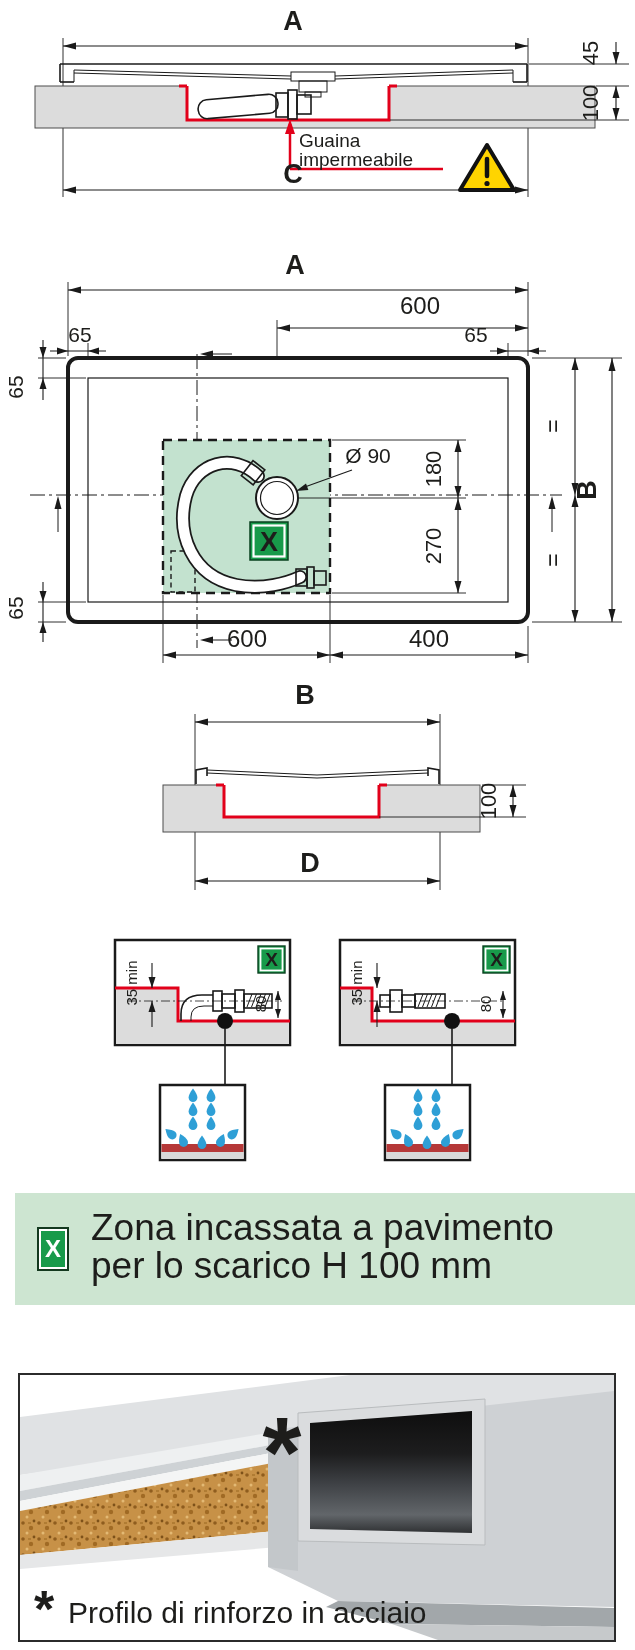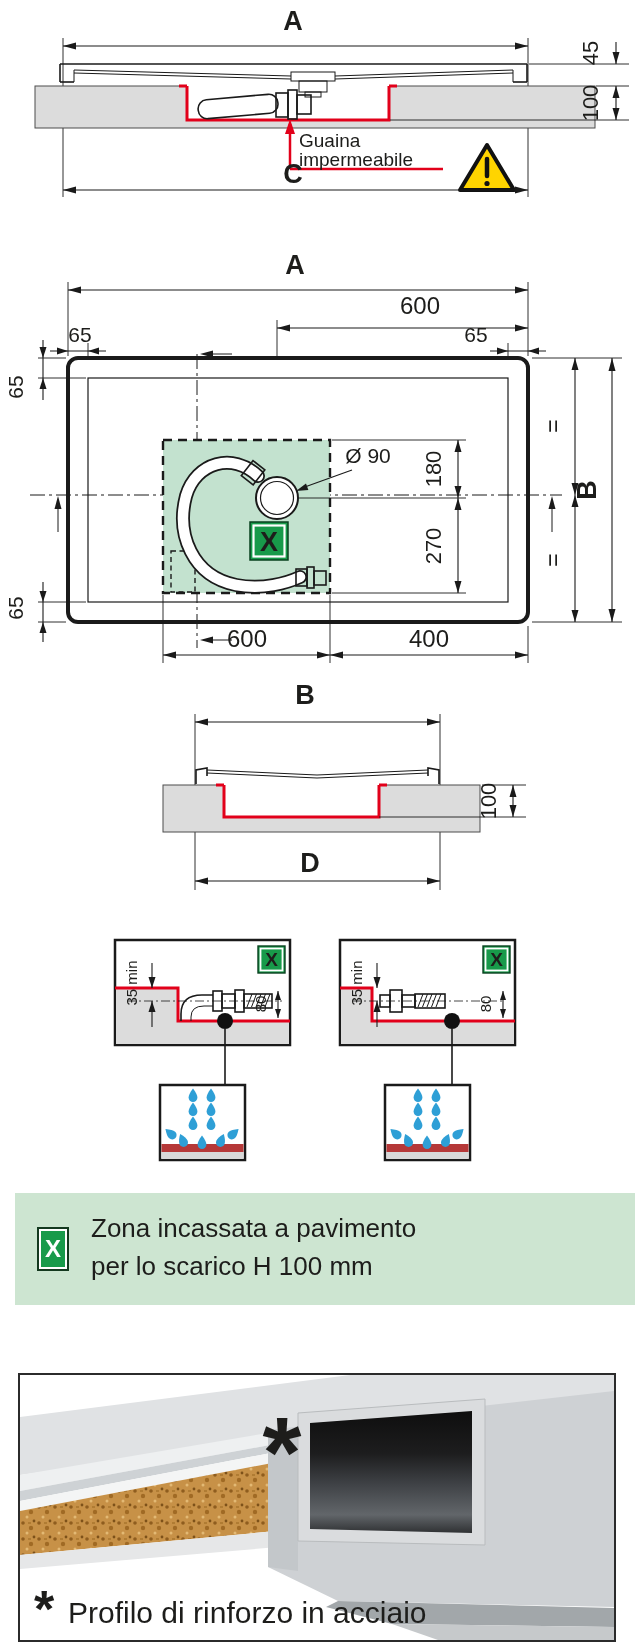--- a/index.html
+++ b/index.html
@@ -17,21 +17,21 @@
   .med{stroke:#1a1a1a;stroke-width:1.6;fill:none;}
   .lite{stroke:#1a1a1a;stroke-width:1;fill:none;}
   .arrow{fill:#1a1a1a;stroke:none;}
   .redline{stroke:#e2001a;fill:none;}
   .cline{stroke:#1a1a1a;stroke-width:1;fill:none;stroke-dasharray:15 4 3 4;}
   .drop{fill:#2e9fd6;}
   .banner{position:absolute;left:15px;top:1193px;width:620px;height:112px;background:#cde5d1;}
   .banner-badge{position:absolute;left:22px;top:34px;width:28px;height:40px;background:#189a4a;
     border:2px solid #14391f;box-shadow:inset 0 0 0 2px #fff;color:#fff;font-weight:bold;
     font-size:24px;display:flex;align-items:center;justify-content:center;}
-  .banner-text{position:absolute;left:76px;top:16px;font-size:26px;line-height:38px;color:#1d1d1b;}
+  .banner-text{position:absolute;left:76px;top:16px;font-size:37px;line-height:38px;color:#1d1d1b;}
   .photo{position:absolute;left:18px;top:1373px;width:594px;height:265px;border:2.5px solid #2b2b2b;background:#fff;}
 </style>
 </head>
 <body>
 
 <div class="stage">
 
 <svg class="abs" style="left:0;top:0" width="635" height="240" viewBox="0 0 635 240">
   <g>
     <text x="293" y="30" text-anchor="middle" class="bigtxt">A</text>

